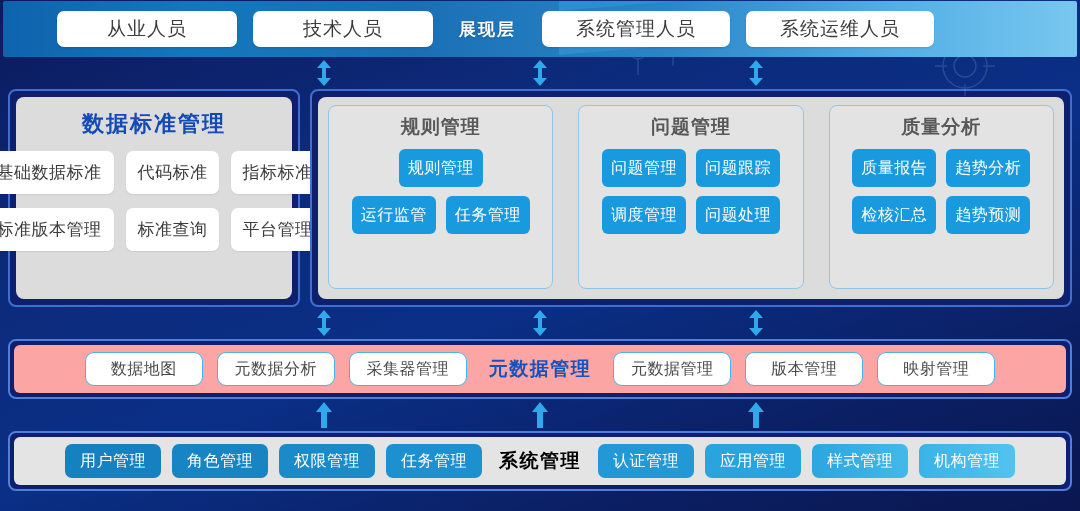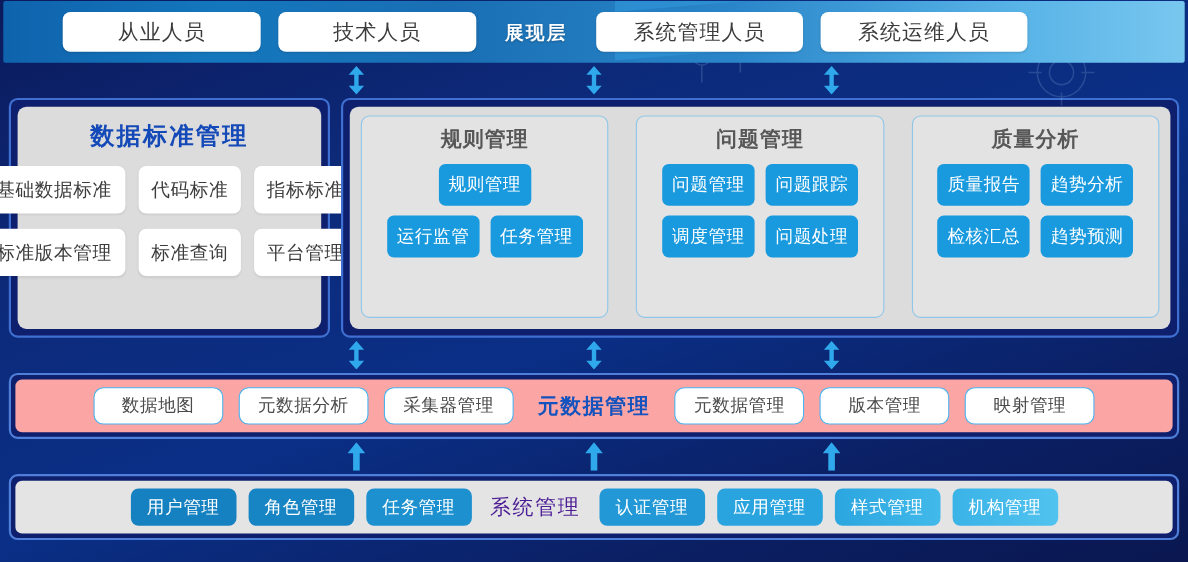--- a/index.html
+++ b/index.html
@@ -216,23 +216,23 @@
     border-radius: 7px;
     height: 34px;
     min-width: 96px;
     display: flex; align-items: center; justify-content: center;
     color: #ffffff;
     font-size: 16px;
     letter-spacing: .5px;
     padding: 0 10px;
   }
   .sys-center {
-    color: #4c1d95;
+    color: #000000;
     font-size: 19px;
-    font-weight: normal;
+    font-weight: bold;
     letter-spacing: 1.5px;
     white-space: nowrap;
     padding: 0 6px;
   }
 </style>
 </head>
 <body>
 
 <div id="app">
 
@@ -428,20 +428,21 @@
           </svg>
     </span>
       </div>
     <div class="slot empty"></div>
   </div>
 
   <div class="sys-wrap">
     <div class="sys-band">
       <div class="sys-btn" style="background:#1681c0">用户管理</div>
       <div class="sys-btn" style="background:#1784c3">角色管理</div>
+      <div class="sys-btn" style="background:#1a8ac9">权限管理</div>
       <div class="sys-btn" style="background:#1d91cf">任务管理</div>
       <div class="sys-center">系统管理</div>
       <div class="sys-btn" style="background:#2299d6">认证管理</div>
       <div class="sys-btn" style="background:#2aa4de">应用管理</div>
       <div class="sys-btn" style="background:linear-gradient(90deg,#2ba6df,#41b9ea)">样式管理</div>
       <div class="sys-btn" style="background:linear-gradient(90deg,#3ab3e7,#52c3ef)">机构管理</div>
     </div>
   </div>
 
 </div>

